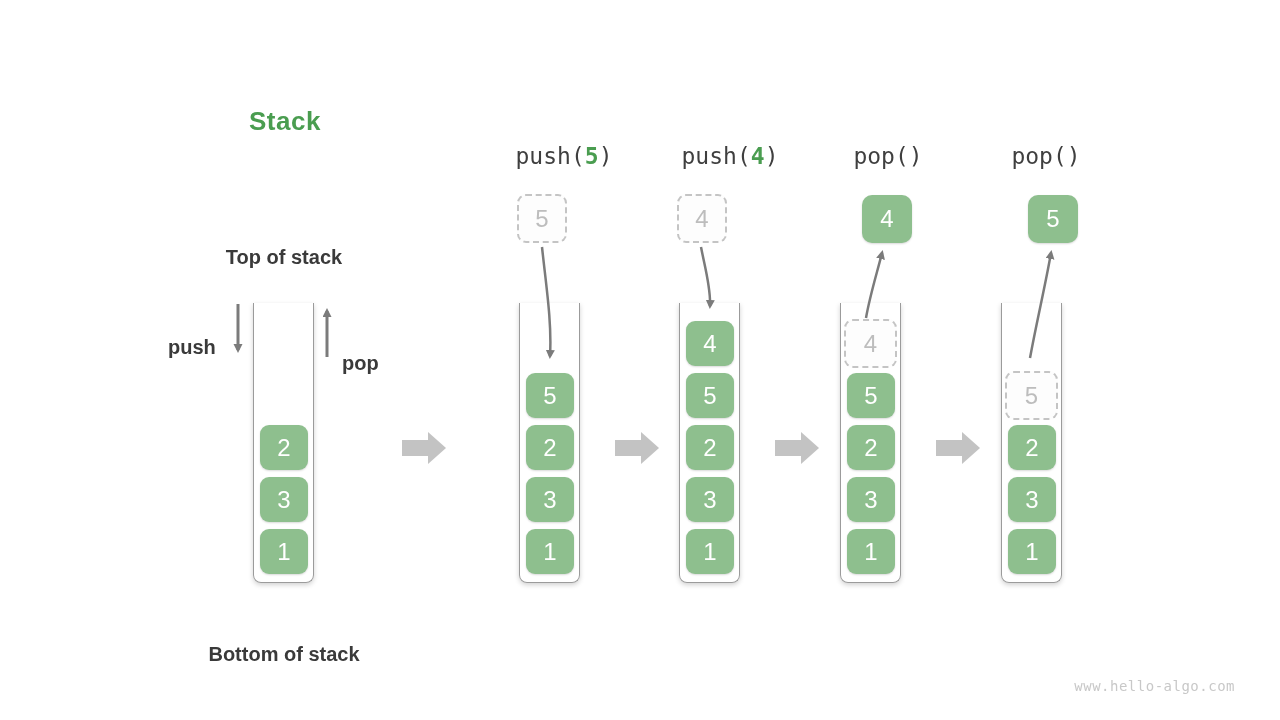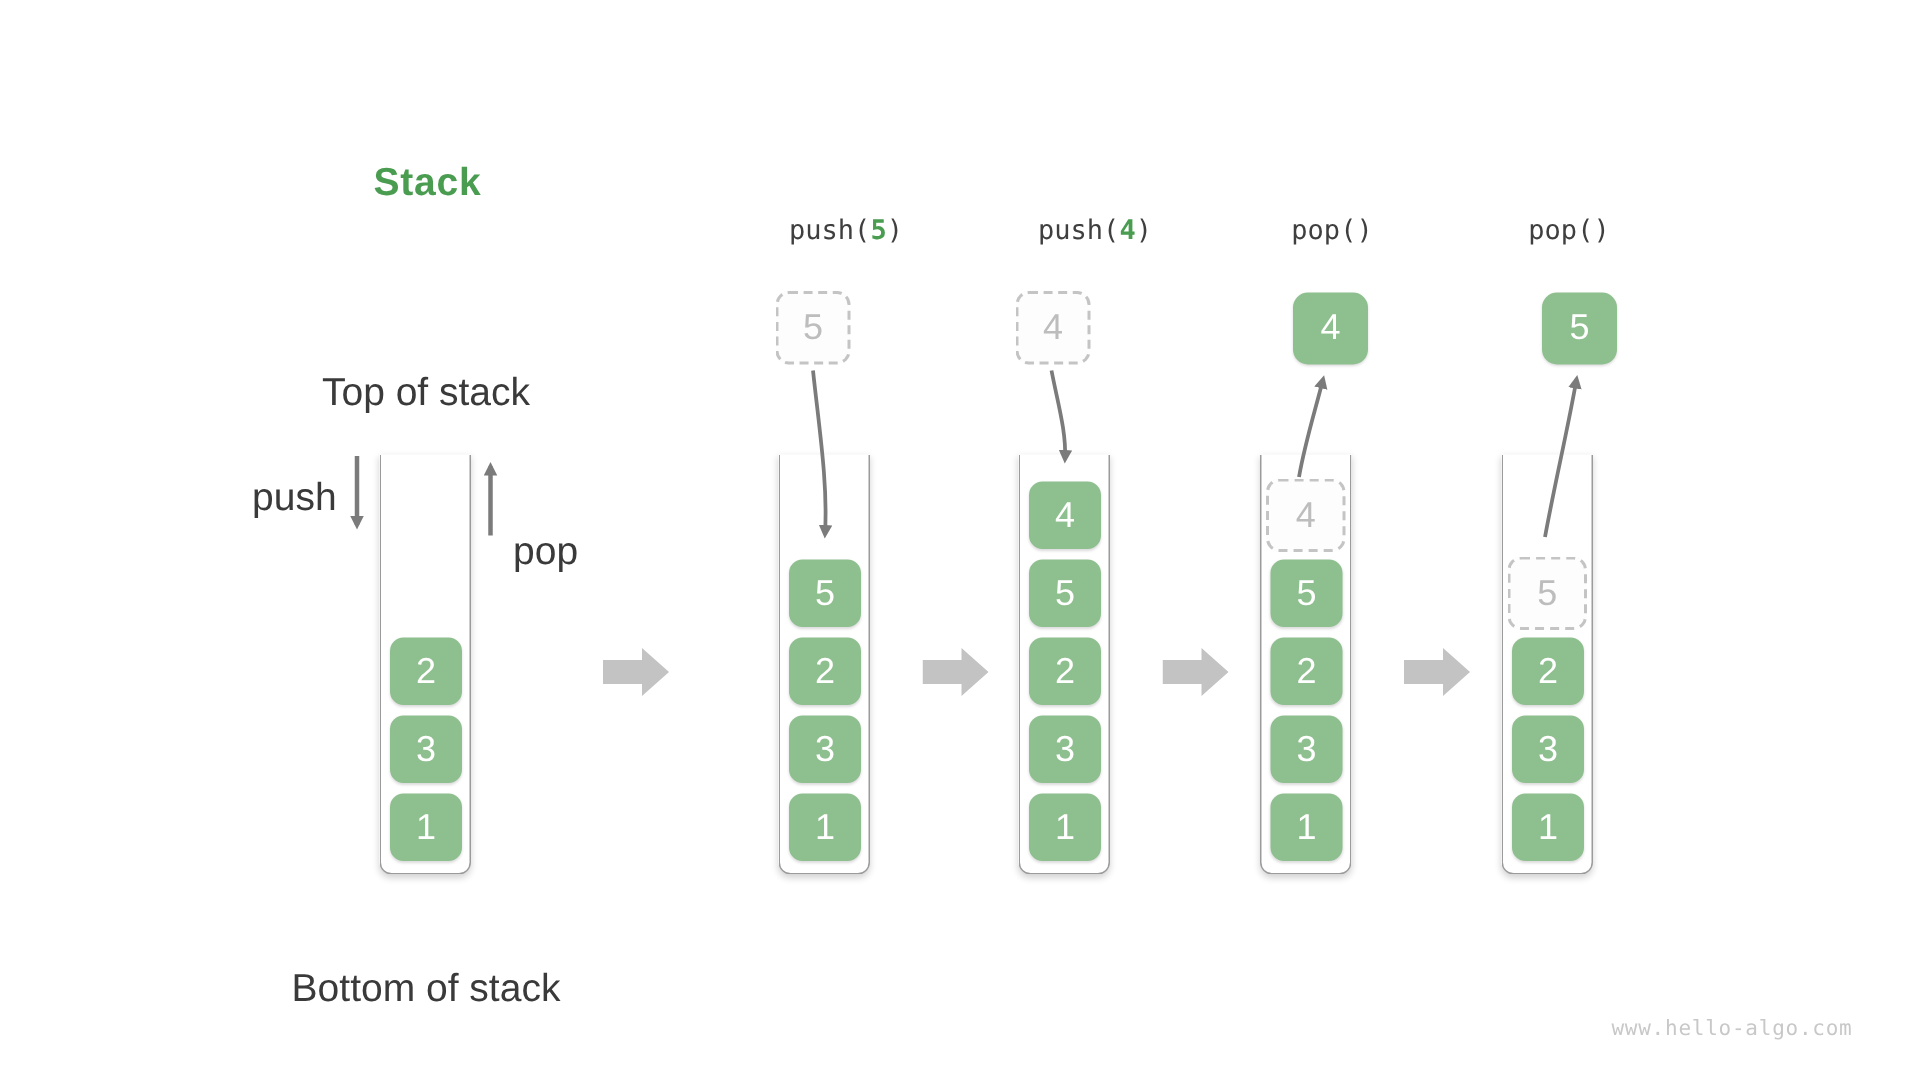--- a/index.html
+++ b/index.html
@@ -1,26 +1,26 @@
 <!DOCTYPE html>
 <html><head>
 <meta charset="utf-8">
 <style>
   html,body{margin:0;padding:0;}
   body{background:#ffffff;font-family:"Liberation Sans",sans-serif;}
   .page{position:relative;width:1280px;height:720px;background:#ffffff;overflow:hidden;}
 
   .title{position:absolute;left:249px;top:106px;font-size:26px;font-weight:700;color:#4a9d50;letter-spacing:.5px;}
-  .side-label{position:absolute;font-size:26px;font-weight:400;color:#3a3a3a;white-space:nowrap;}
+  .side-label{position:absolute;font-size:20px;font-weight:700;color:#3a3a3a;white-space:nowrap;}
   .top-label{left:284px;top:246px;transform:translateX(-50%);}
   .bottom-label{left:284px;top:615px;transform:translateX(-50%);margin-top:28px;}
-  .push-label{left:168px;top:316px;}
+  .push-label{left:168px;top:336px;}
   .pop-label{left:342px;top:320px;margin-top:32px;}
 
-  .op-label{position:absolute;top:143px;transform:translateX(-50%);font-family:"DejaVu Sans Mono","Liberation Mono",monospace;font-size:18px;color:#3f3f3f;white-space:nowrap;}
+  .op-label{position:absolute;top:143px;transform:translateX(-50%);font-family:"DejaVu Sans Mono","Liberation Mono",monospace;font-size:23px;color:#3f3f3f;white-space:nowrap;}
   .op-label .arg{color:#4a9d50;font-weight:700;}
   .op-c2{left:564px;} .op-c3{left:730px;} .op-c4{left:888px;} .op-c5{left:1046px;}
 
   .container{position:absolute;top:303px;height:280px;width:61px;border:1.5px solid #9b9b9b;border-top:none;border-radius:0 0 8px 8px;box-shadow:0 2px 5px rgba(0,0,0,.18);background:transparent;box-sizing:border-box;}
   .cont-1{left:253px;} .cont-2{left:519px;} .cont-3{left:679px;} .cont-4{left:840px;} .cont-5{left:1001px;}
 
   .box{position:absolute;width:48px;height:45px;border-radius:9px;background:#8ebf8e;color:#ffffff;
        display:flex;align-items:center;justify-content:center;font-size:24px;box-shadow:0 1px 2px rgba(0,0,0,.15);}
   .ghostbox{position:absolute;border:2px dashed #c4c4c4;border-radius:9px;background:#fdfdfd;color:#bdbdbd;
        display:flex;align-items:center;justify-content:center;font-size:24px;box-sizing:border-box;}

